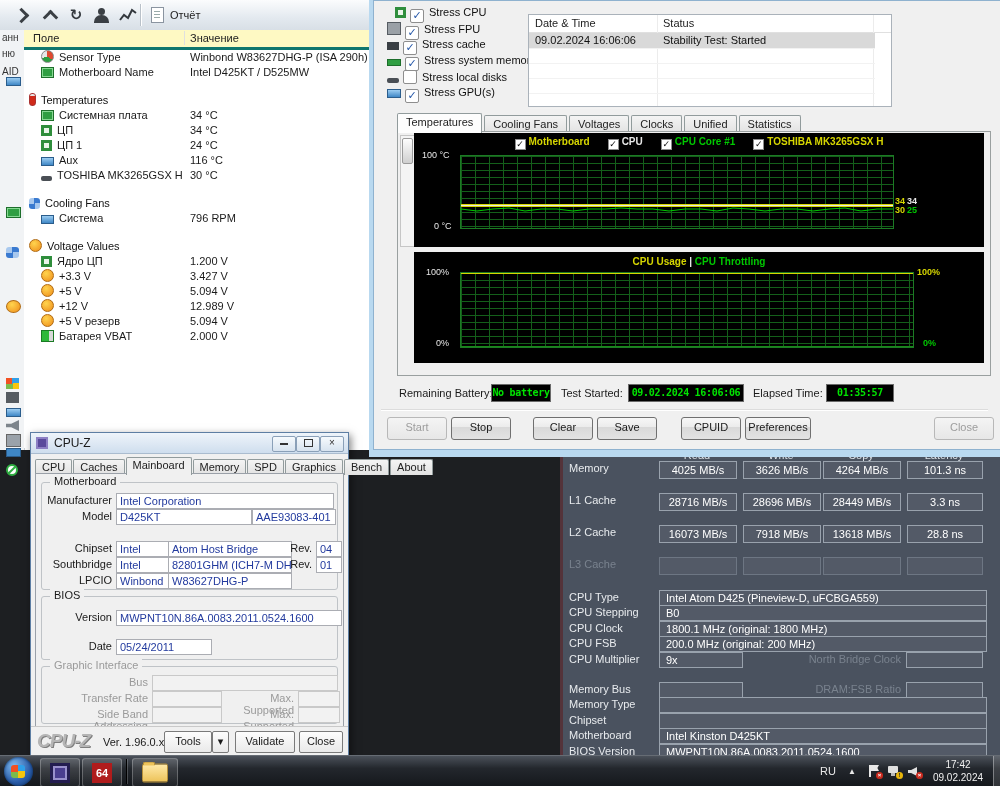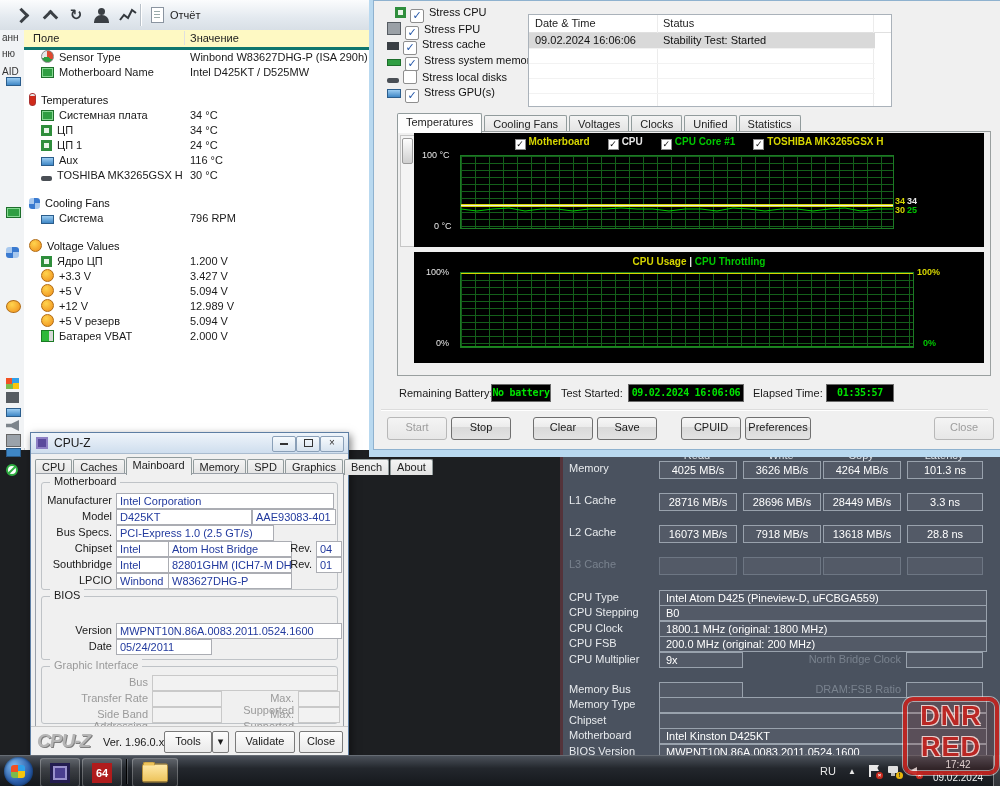--- a/index.html
+++ b/index.html
@@ -333,24 +333,20 @@
           <span class="lg">Motherboard</span>
           <div class="frow" style="top: 10px;">
             <span class="flbl" style="left: 2px; width: 68px;">Manufacturer</span>
             <div class="fld" style="left: 74px; width: 210px;">Intel Corporation</div>
           </div>
           <div class="frow" style="top: 26px;">
             <span class="flbl" style="left: 2px; width: 68px;">Model</span>
             <div class="fld" style="left: 74px; width: 128px;">D425KT</div>
             <div class="fld" style="left: 210px; width: 76px;">AAE93083-401</div>
           </div>
-          <div class="frow" style="top: 42px;">
-            <span class="flbl" style="left: 2px; width: 68px;">Bus Specs.</span>
-            <div class="fld" style="left: 74px; width: 150px;">PCI-Express 1.0 (2.5 GT/s)</div>
-          </div>
           <div class="frow" style="top: 58px;">
             <span class="flbl" style="left: 2px; width: 68px;">Chipset</span>
             <div class="fld" style="left: 74px; width: 48px;">Intel</div>
             <div class="fld" style="left: 126px; width: 116px;">Atom Host Bridge</div>
             <span class="flbl" style="left: 246px; width: 24px;">Rev.</span>
             <div class="fld" style="left: 274px; width: 18px;">04</div>
           </div>
           <div class="frow" style="top: 74px;">
             <span class="flbl" style="left: 2px; width: 68px;">Southbridge</span>
             <div class="fld" style="left: 74px; width: 48px;">Intel</div>
@@ -359,21 +355,21 @@
             <div class="fld" style="left: 274px; width: 18px;">01</div>
           </div>
           <div class="frow" style="top: 90px;">
             <span class="flbl" style="left: 2px; width: 68px;">LPCIO</span>
             <div class="fld" style="left: 74px; width: 48px;">Winbond</div>
             <div class="fld" style="left: 126px; width: 116px;">W83627DHG-P</div>
           </div>
         </div>
       <div class="grp" id="grp-bios" style="left:5px;top:122px;width:295px;height:62px">
           <span class="lg">BIOS</span>
-          <div class="frow" style="top: 26px;">
+          <div class="frow" style="top: 13px;">
             <span class="flbl" style="left: 2px; width: 68px;">Version</span>
             <div class="fld" style="left: 74px; width: 218px;">MWPNT10N.86A.0083.2011.0524.1600</div>
           </div>
           <div class="frow" style="top: 42px;">
             <span class="flbl" style="left: 2px; width: 68px;">Date</span>
             <div class="fld" style="left: 74px; width: 88px;">05/24/2011</div>
           </div>
         </div>
       <div class="grp dis" id="grp-gi" style="left:5px;top:192px;width:295px;height:56px">
           <span class="lg">Graphic Interface</span>
@@ -485,17 +481,13 @@
         <span class="volshape"></span>
         <span class="badge">×</span>
       </span>
     <div id="clock">
       <div>17:42</div>
       <div>09.02.2024</div>
     </div>
     <div id="show-desktop"></div>
   </div>
 
-  <div id="watermark" class="abs">
-    <div class="wl">DNR</div>
-    <div class="wl">RED</div>
-  </div>
 </div>
 
 </body></html>

